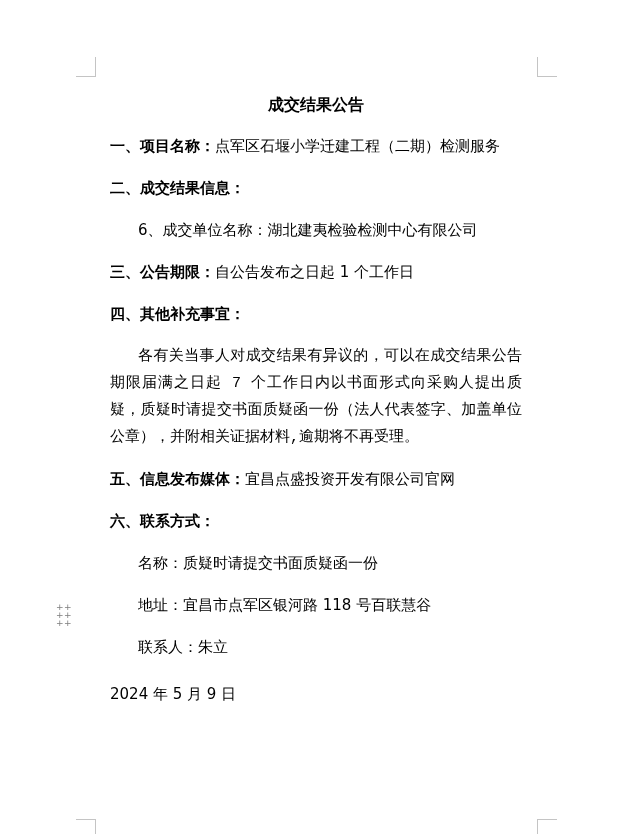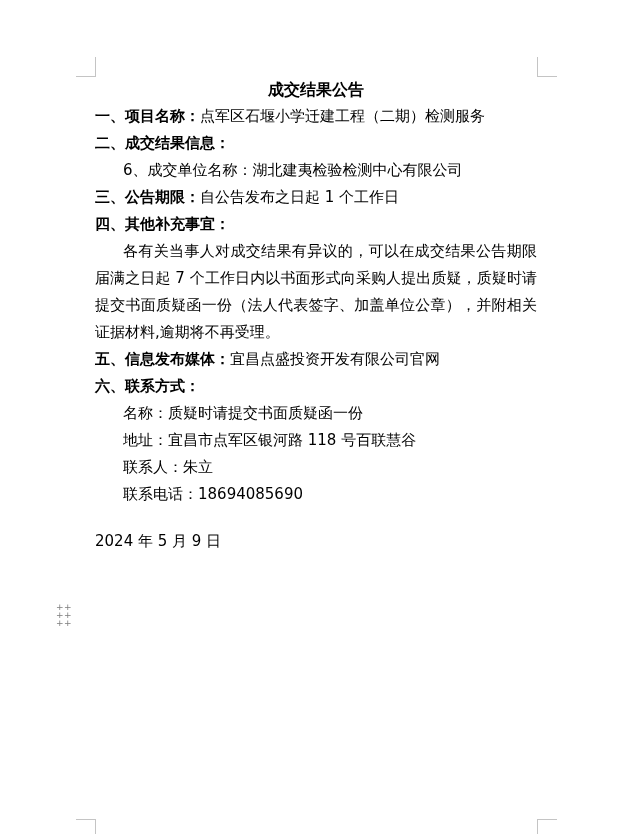--- a/index.html
+++ b/index.html
@@ -28,31 +28,32 @@
 
   
   .content {
     position: absolute;
     left: 95px;
     top: 76px;
     width: 442px;
     font-size: 15px;
     line-height: 27px;
   }
-  .content p { margin: 0; }
+  .content p { margin: 15px; }
   .title {
     font-weight: bold;
     font-size: 16px;
     text-align: center;
   }
   .b { font-weight: bold; }
   .indent { padding-left: 28px; }
   .para {
     text-align: justify;
     text-indent: 28px;
+    font-family: Liberation Mono, monospace;
   }
   .date-line {
     margin-top: 20px !important;
   }
 
   
   .drag-handle {
     position: absolute;
     left: 56px;
     top: 603px;
@@ -96,21 +97,20 @@
 
   <p class="para">各有关当事人对成交结果有异议的，可以在成交结果公告期限届满之日起 7 个工作日内以书面形式向采购人提出质疑，质疑时请提交书面质疑函一份（法人代表签字、加盖单位公章），并附相关证据材料,逾期将不再受理。</p>
 
   <p><span class="b">五、信息发布媒体：</span><span>宜昌点盛投资开发有限公司官网</span></p>
 
   <p class="b">六、联系方式：</p>
 
   <p class="indent">名称：质疑时请提交书面质疑函一份</p>
   <p class="indent">地址：宜昌市点军区银河路 118 号百联慧谷</p>
   <p class="indent">联系人：朱立</p>
-  <p class="indent">联系电话：18694085690</p>
 
   <p class="date-line">2024 年 5 月 9 日</p>
 
 </div>
 
 <div class="drag-handle">
   <span>+</span>
     <span>+</span>
     <span>+</span>
     <span>+</span>

